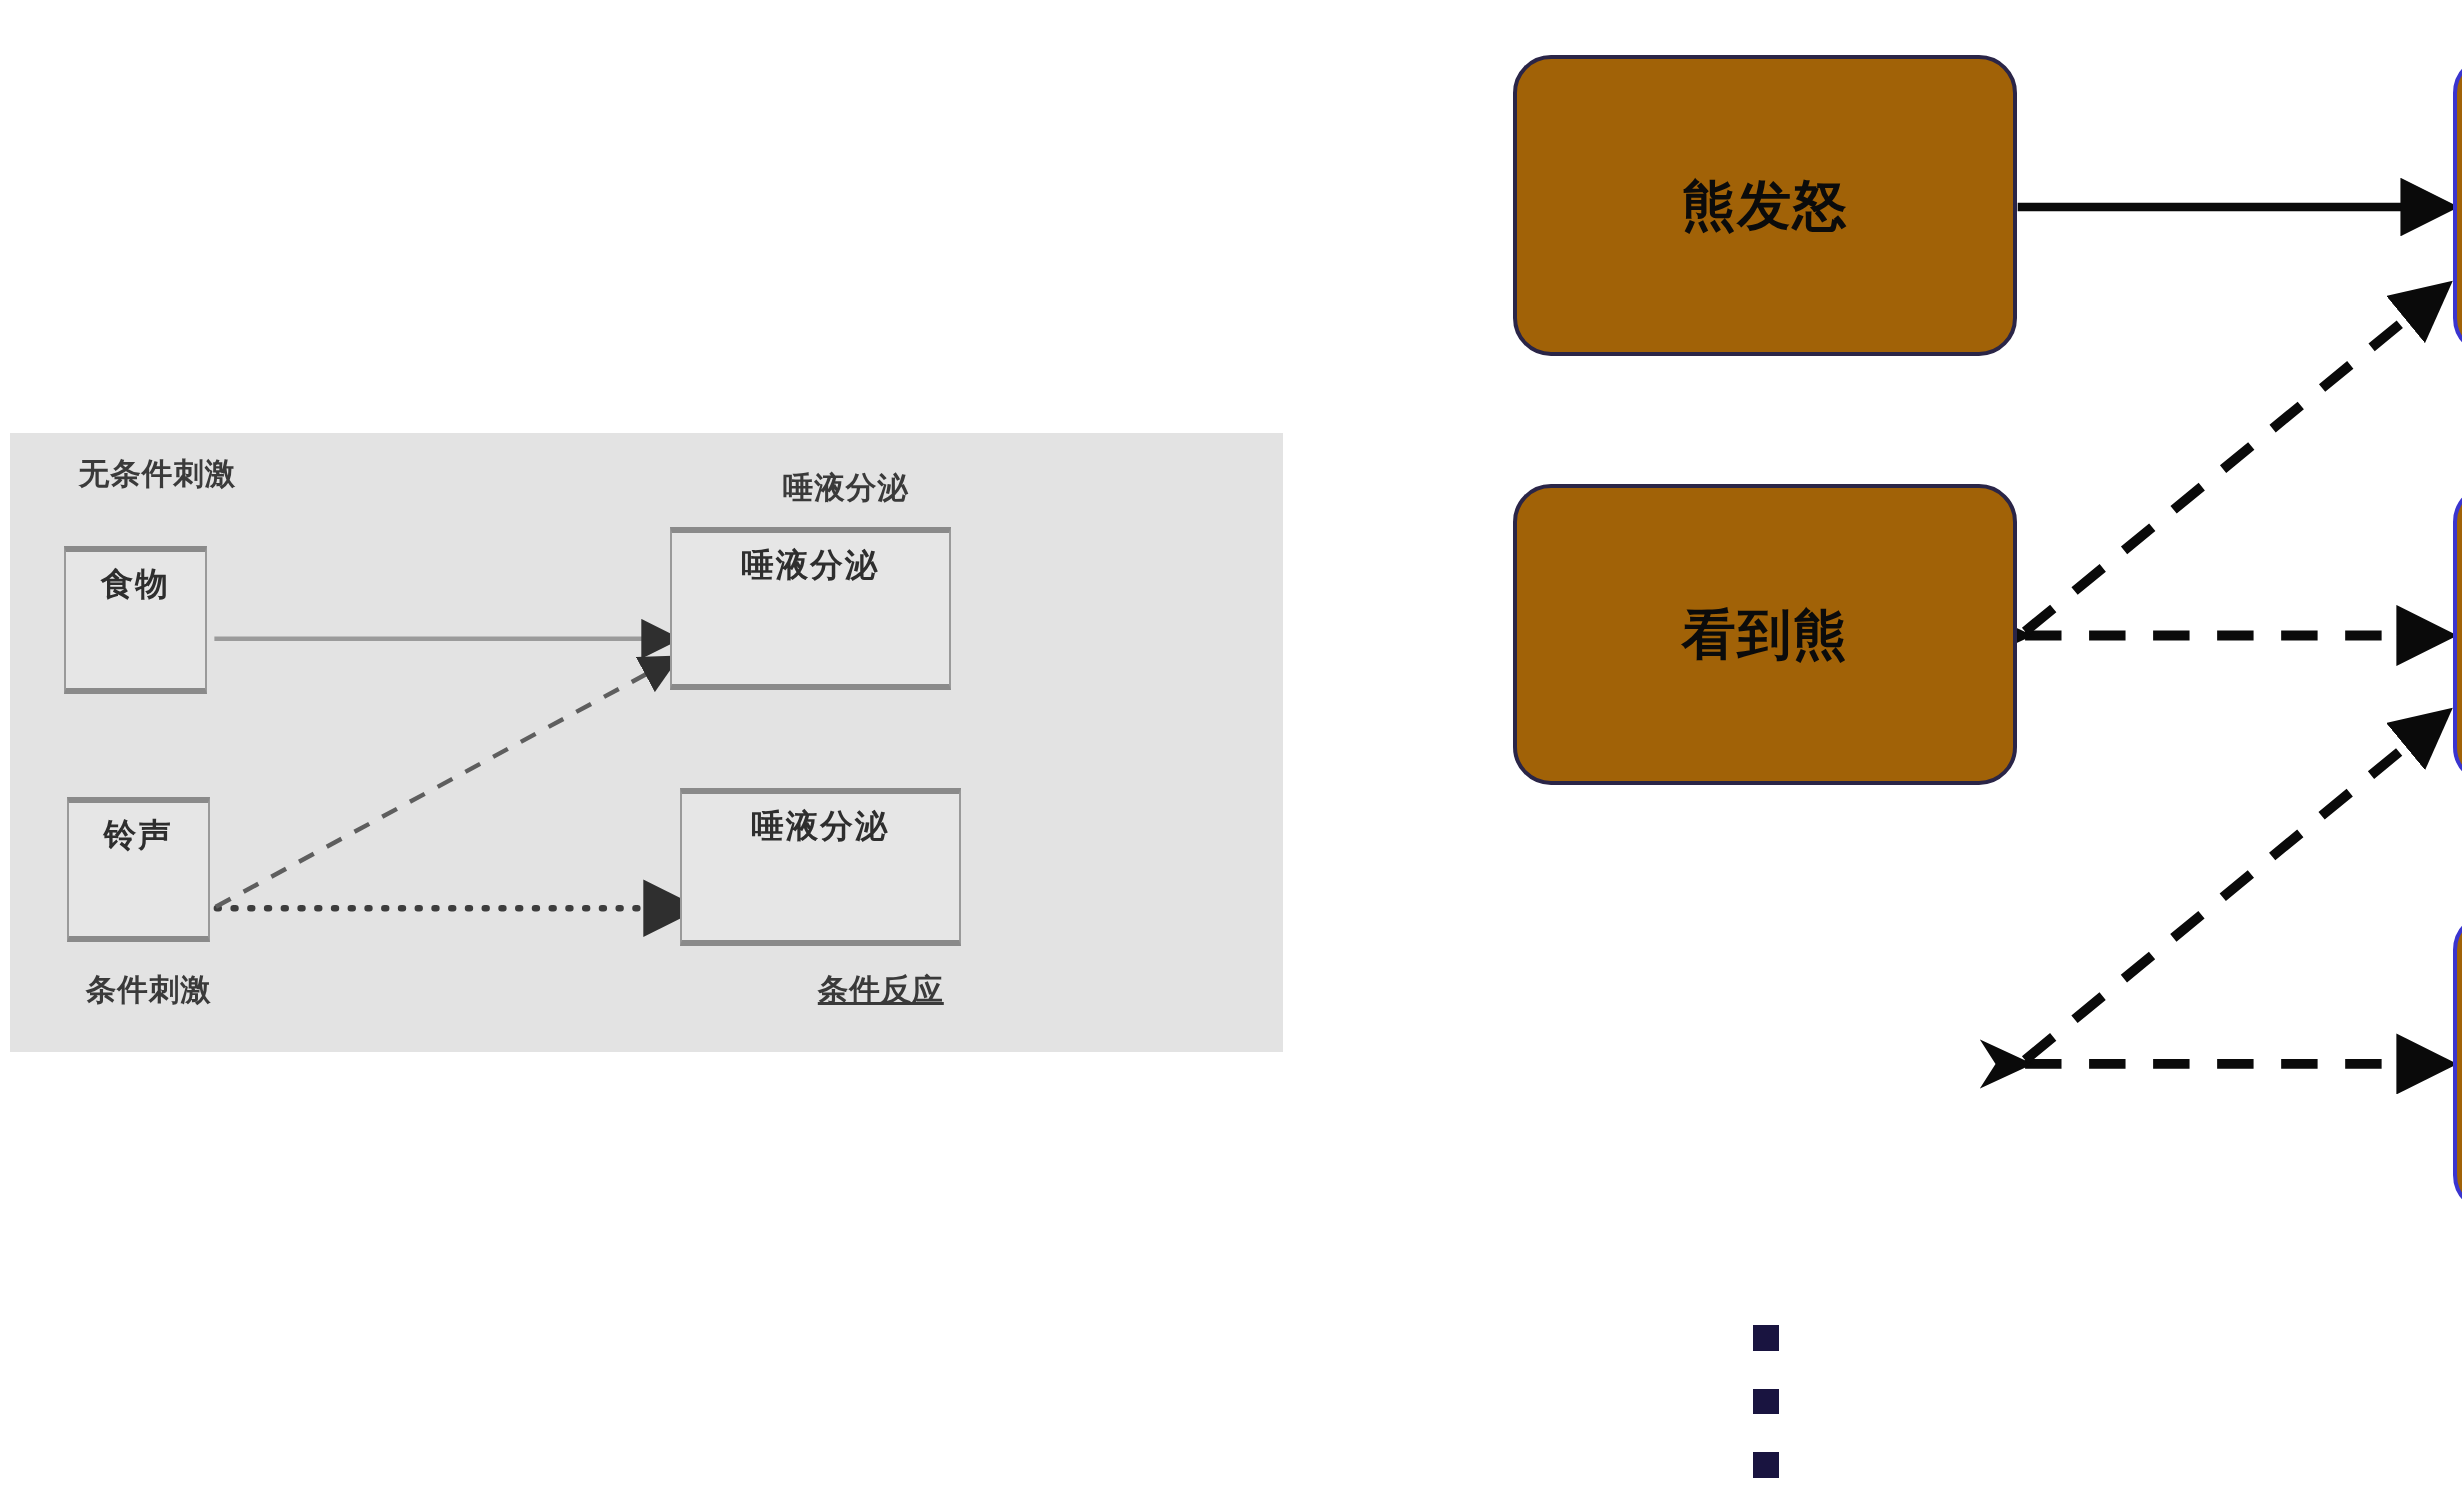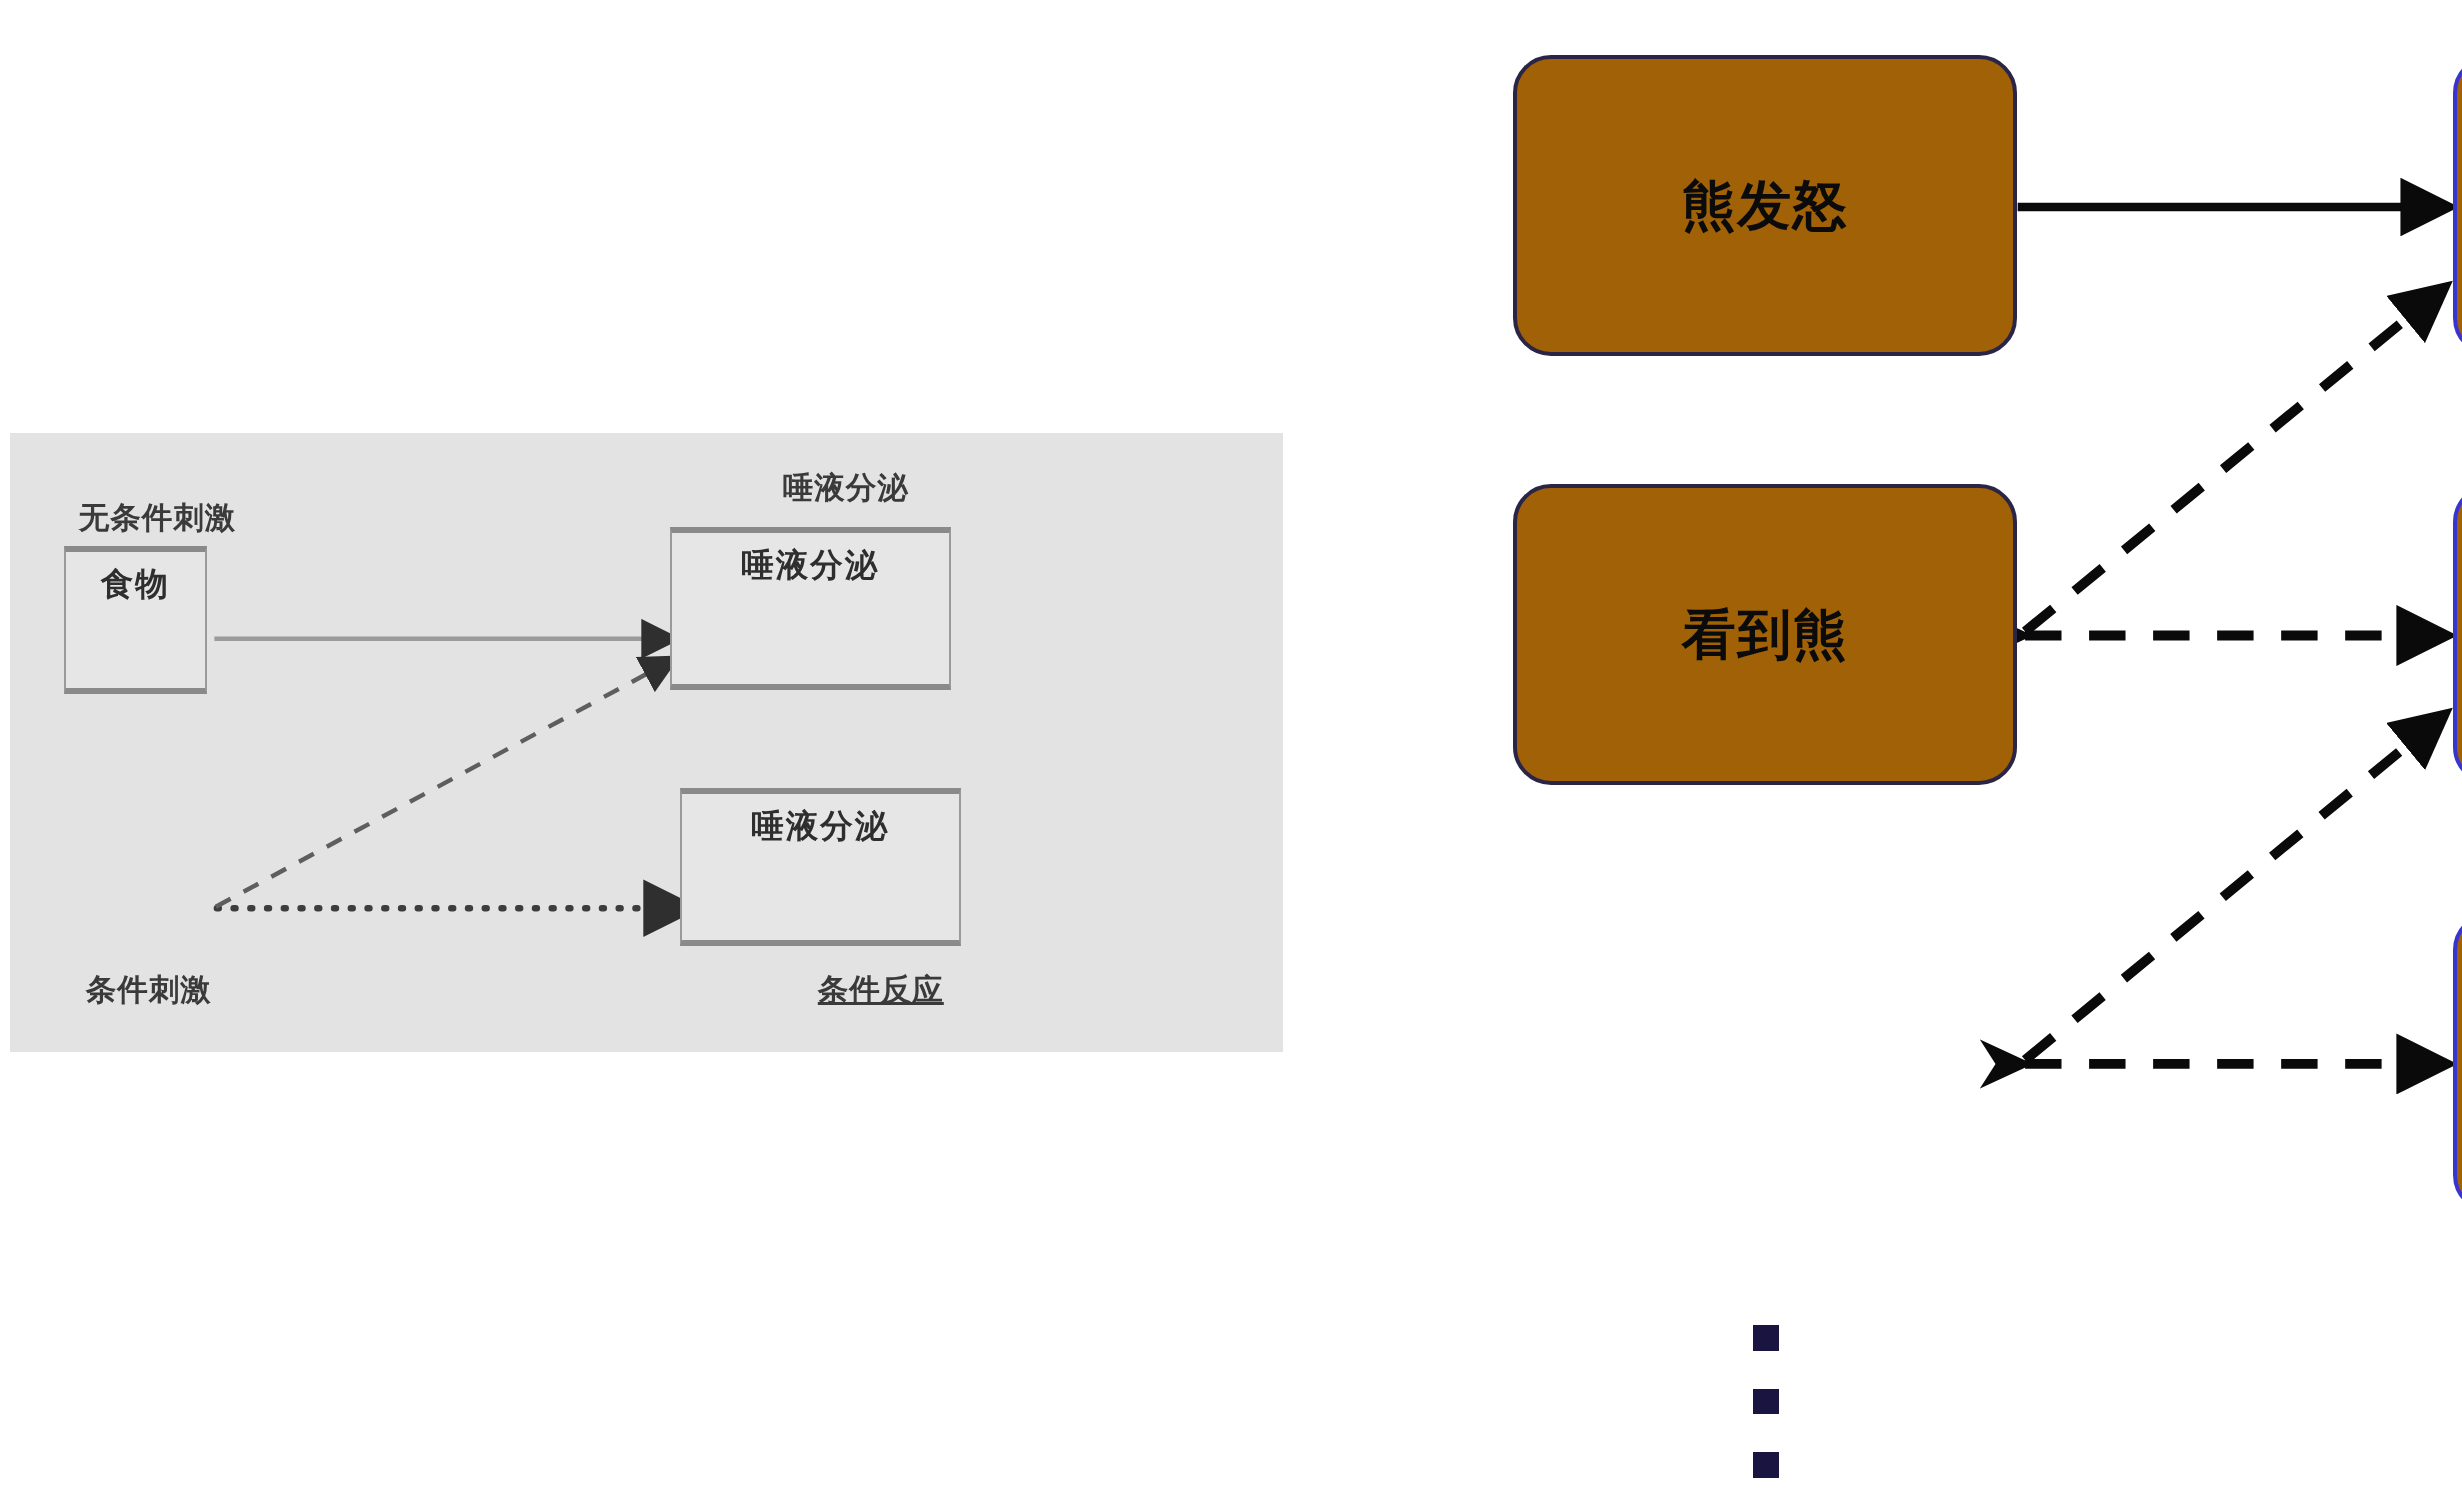--- a/index.html
+++ b/index.html
@@ -4,21 +4,21 @@
 <style>
   html,body{margin:0;padding:0;background:#fff;}
   body{width:3306px;height:1498px;position:relative;overflow:hidden;
        font-family:"DejaVu Sans","Liberation Sans",sans-serif;}
 
   
   #pavlov-panel{position:absolute;left:9.8px;top:433px;width:1273px;height:619px;
     background:#e3e3e3;}
   .pv-label{position:absolute;color:#3a3a3a;font-weight:700;font-size:30.5px;
     letter-spacing:1px;white-space:nowrap;}
-  #pv-label-ucs{left:69px;top:21px;margin-top:44px;}
+  #pv-label-ucs{left:69px;top:21px;}
   #pv-label-ucr{left:773px;top:35px;}
   #pv-label-cs{left:76px;top:537px;}
   #pv-label-cr{left:808px;top:537px;text-decoration:underline;}
 
   .pv-box{position:absolute;background:#e6e6e6;
     border-left:2.5px solid #9a9a9a;border-right:2.5px solid #9a9a9a;
     border-top:6.9px solid #8a8a8a;border-bottom:6.9px solid #8a8a8a;
     display:flex;align-items:flex-start;justify-content:center;box-sizing:border-box;}
   .pv-box span{color:#2e2e2e;font-weight:700;font-size:32.5px;letter-spacing:2px;
     white-space:nowrap;padding-top:10.8px;}
@@ -77,20 +77,23 @@
     <line x1="415" y1="418" x2="1300" y2="418" stroke="#9b9b9b" stroke-width="9" marker-end="url(#pv-head-gray)"></line>
 
     <line x1="420" y1="965" x2="1312" y2="965" stroke="#3d3d3d" stroke-width="13" stroke-dasharray="4 30" stroke-linecap="round" marker-end="url(#pv-head)"></line>
 
     <line x1="418" y1="962" x2="1306" y2="482" stroke="#5e5e5e" stroke-width="9" stroke-dasharray="34 30" marker-end="url(#pv-head)"></line>
   </svg>
 
   <div class="pv-box" id="pv-box-food">
     <span>食物</span>
   </div>
+  <div class="pv-box" id="pv-box-bell">
+    <span>铃声</span>
+  </div>
   <div class="pv-box" id="pv-box-sal1">
     <span>唾液分泌</span>
   </div>
   <div class="pv-box" id="pv-box-sal2">
     <span>唾液分泌</span>
   </div>
 </div>
 
 <div id="rl-diagram">
 

